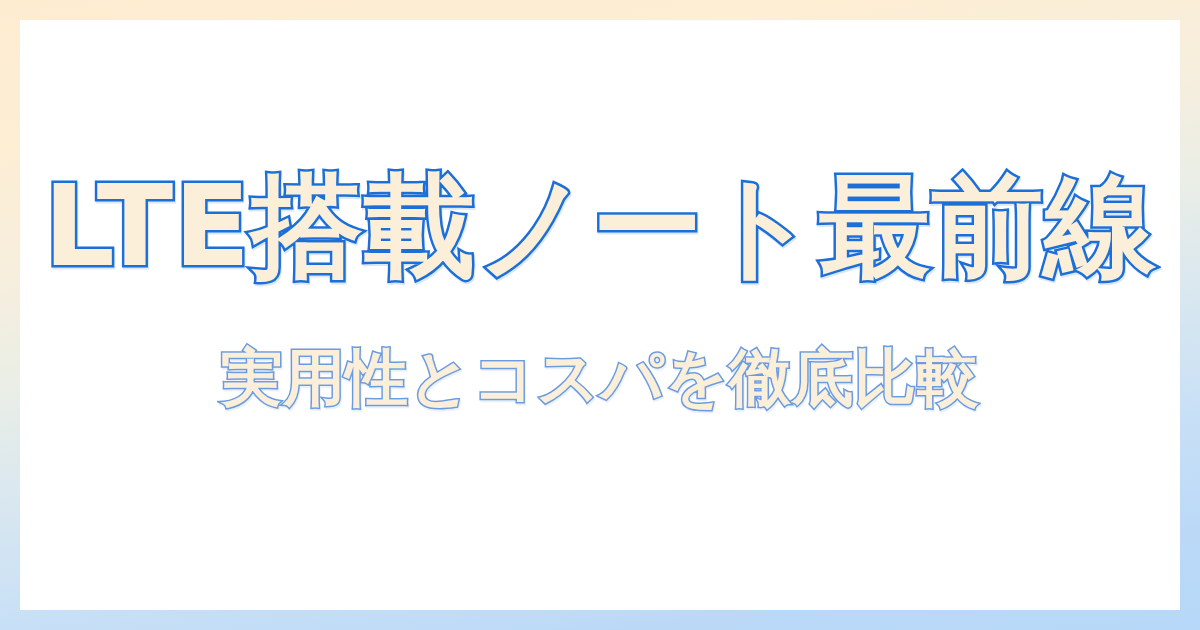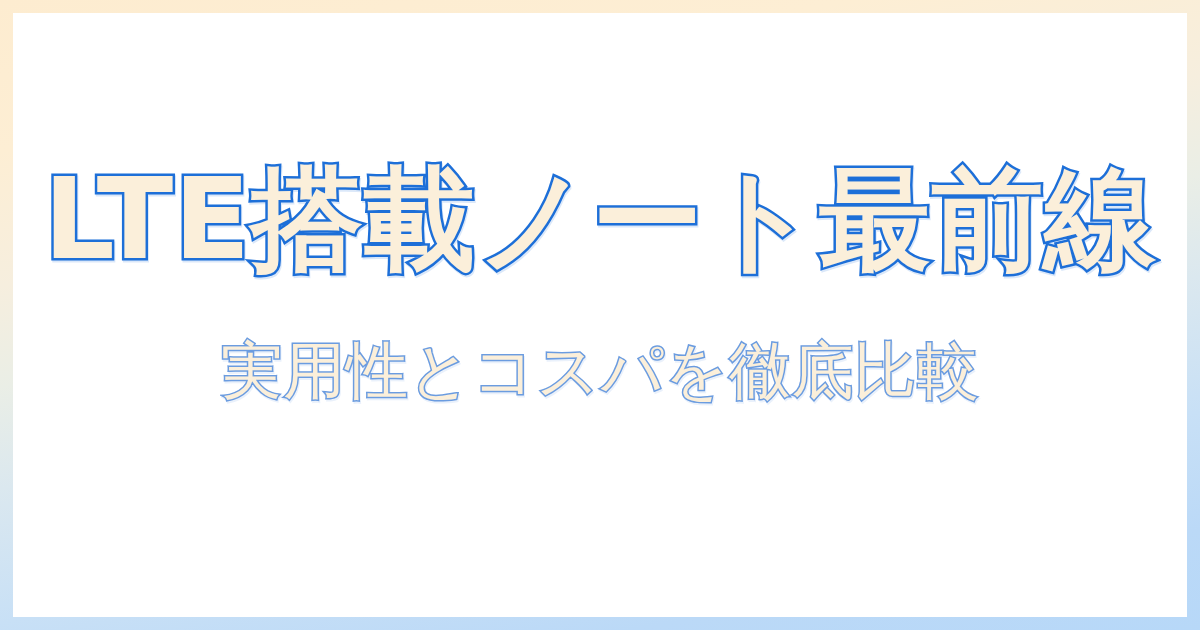--- a/index.html
+++ b/index.html
@@ -24,21 +24,21 @@
       170deg,
       #fdecd0 0%,
       #fdeed4 18%,
       #f6eede 34%,
       #eaeee6 46%,
       #dbe8ef 58%,
       #c8e0f6 74%,
       #bbd9f7 88%,
       #b7d8f8 100%
     );
-    padding: 13px;
+    padding: 20px;
   }
 
   
   .card {
     position: relative;
     width: 100%;
     height: 100%;
     background: #ffffff;
     box-sizing: border-box;
     display: flex;
@@ -72,21 +72,21 @@
   
   .subtitle-wrap {
     margin-top: 58px;
     width: 100%;
     text-align: center;
     line-height: 1;
   }
   .subtitle {
     display: inline-block;
     font-family: "DejaVu Sans", "Liberation Sans", sans-serif;
-    font-weight: 400;
+    font-weight: 700;
     font-size: 62px;
     letter-spacing: 0.01em;
     line-height: 1.1;
     color: #fbefda;
     -webkit-text-stroke: 3px #6b9ce0;
     paint-order: stroke fill;
     white-space: nowrap;
     filter: drop-shadow(1px 2px 0 rgba(107,156,224,0.14));
   }
 </style>

